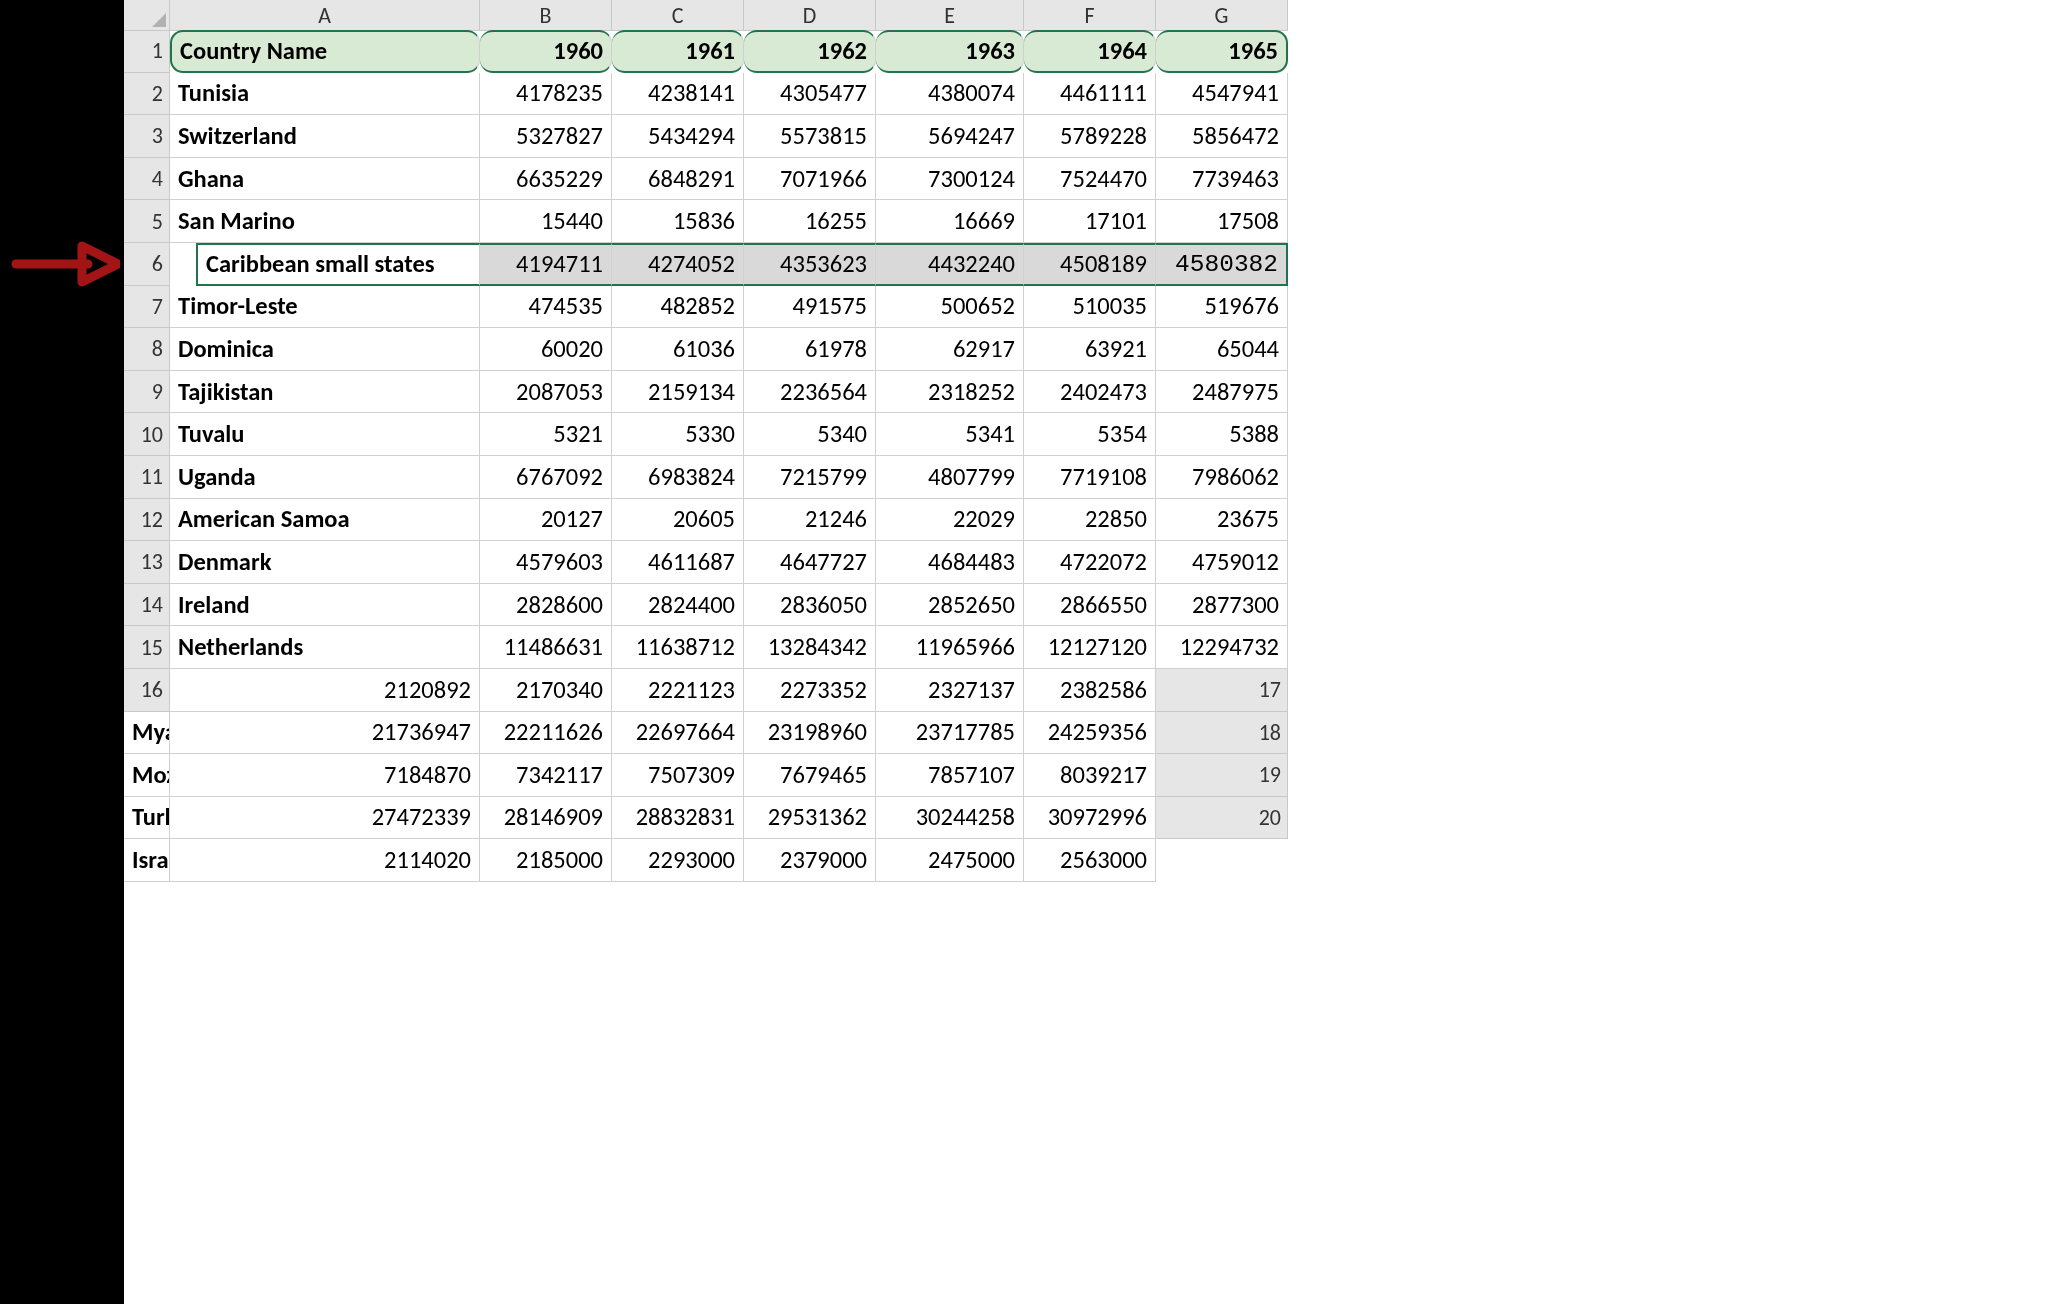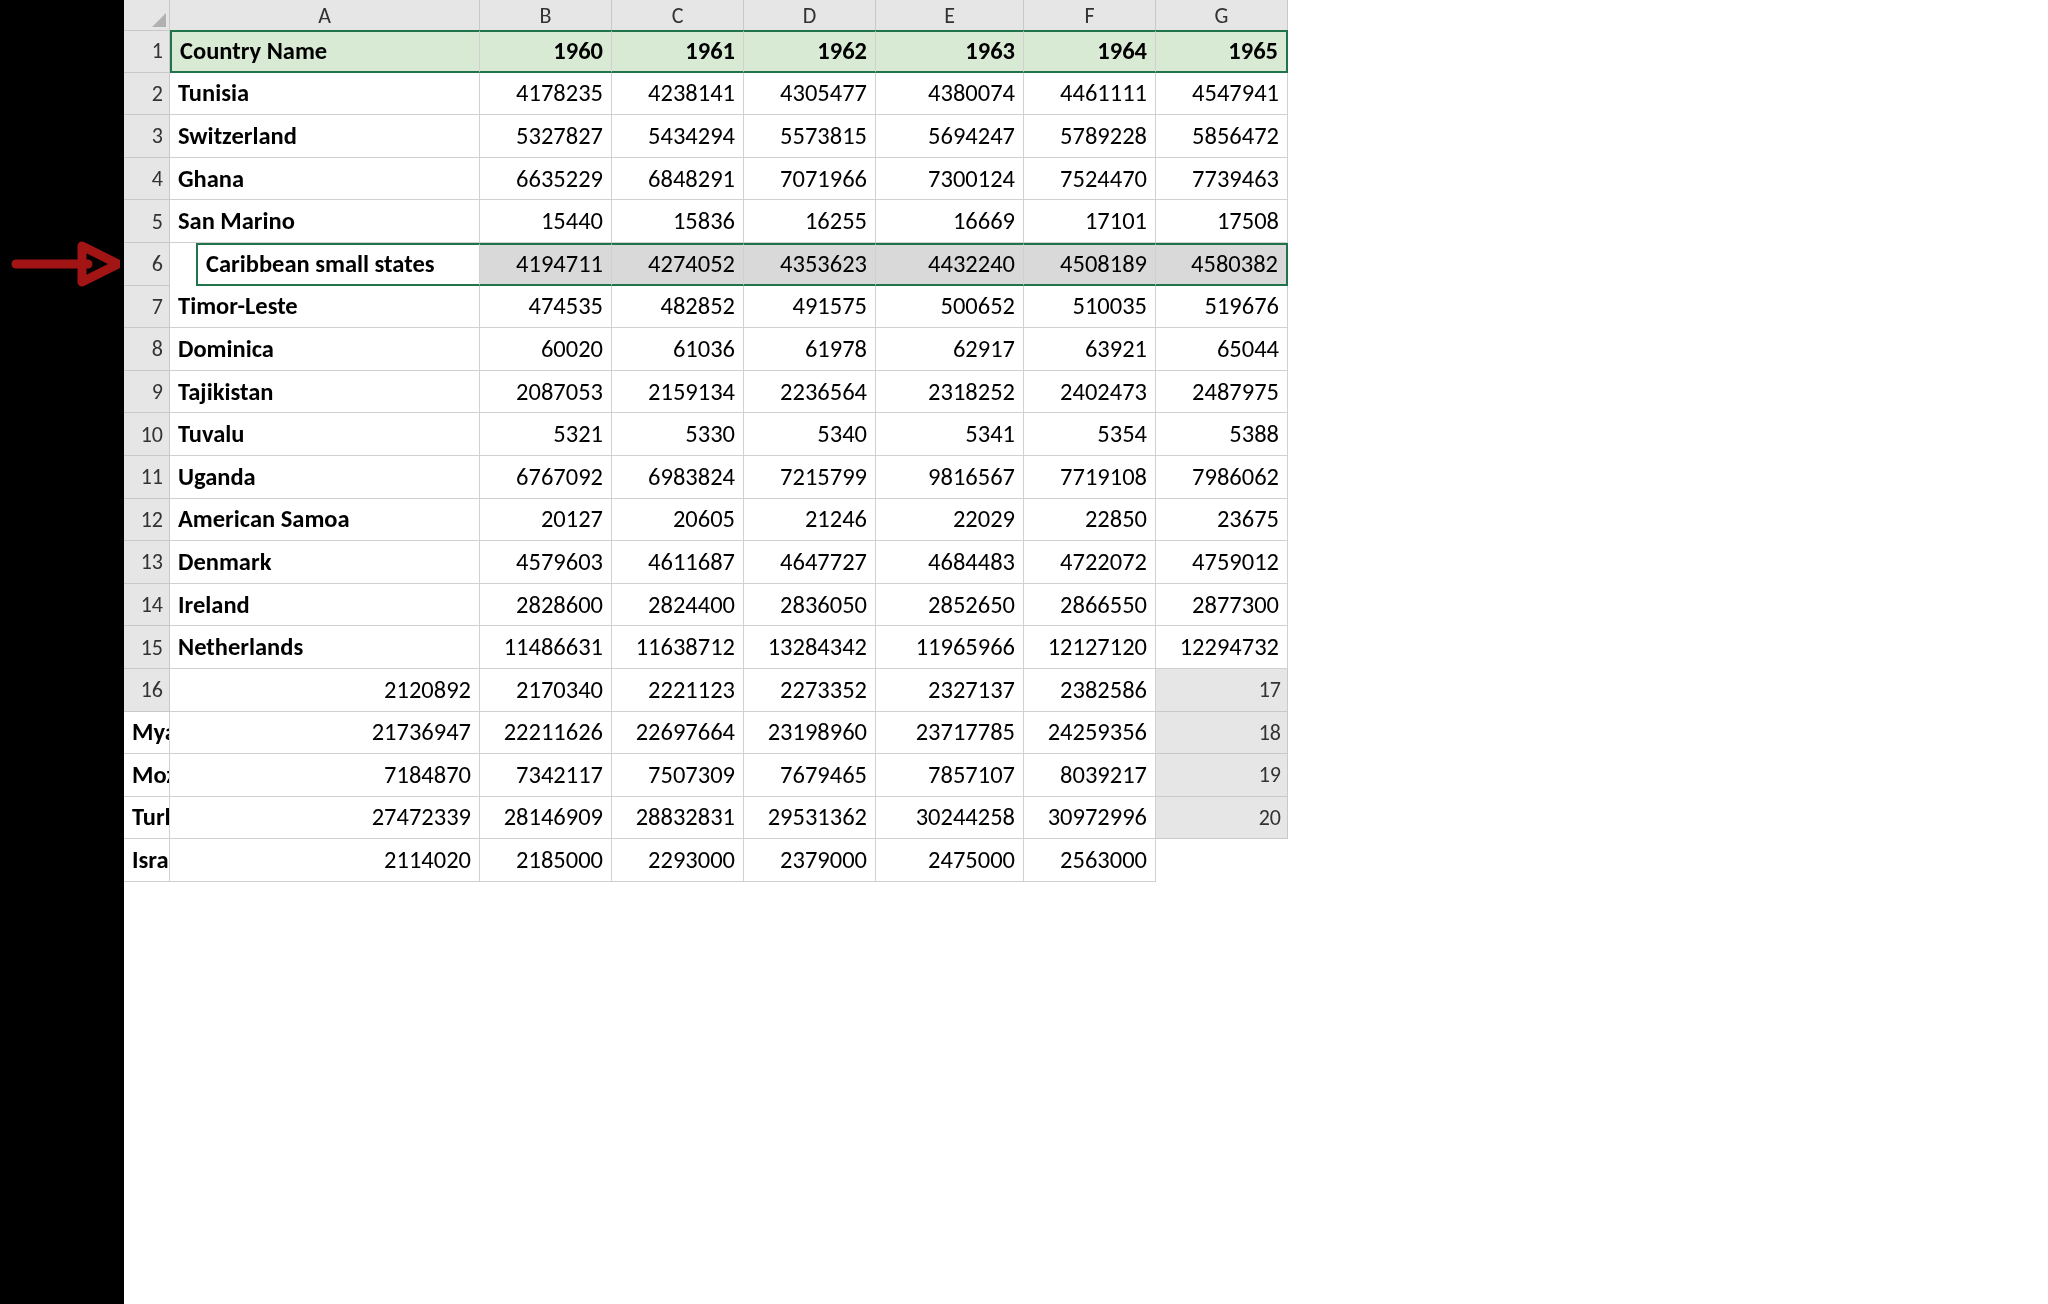--- a/index.html
+++ b/index.html
@@ -101,20 +101,21 @@
     white-space: nowrap;
     overflow: hidden;
   }
   .cell.num { justify-content: flex-end; }
   .cell.left { justify-content: flex-start; }
   .hdr {
     background: var(--header-fill);
     font-weight: 700;
     border-bottom: 2px solid var(--sel-border);
     border-top: 2px solid var(--sel-border);
+    border-radius: 13px;
   }
   .hdr.firstcol { border-left: 2px solid var(--sel-border); }
   .hdr.lastcol  { border-right: 2px solid var(--sel-border) !important; }
   .colA { font-weight: 700; }
   .grid { grid-template-rows: var(--col-letter-h) var(--header-row-h); }
 </style>
 </head>
 <body>
 
 <div class="outer">
@@ -175,21 +176,21 @@
         <div class="cell num">16669</div>
         <div class="cell num">17101</div>
         <div class="cell num">17508</div>
         <div class="row-num">6</div>
         <div class="cell left colA sel selcell" style="border-top: 2px solid var(--sel-border); border-bottom: 2px solid var(--sel-border); border-left: 2px solid var(--sel-border); background: rgb(255, 255, 255); margin-left: 26px;">Caribbean small states</div>
         <div class="cell num selcell" style="border-top: 2px solid var(--sel-border); border-bottom: 2px solid var(--sel-border); background: var(--sel-bg);">4194711</div>
         <div class="cell num selcell" style="border-top: 2px solid var(--sel-border); border-bottom: 2px solid var(--sel-border); background: var(--sel-bg);">4274052</div>
         <div class="cell num selcell" style="border-top: 2px solid var(--sel-border); border-bottom: 2px solid var(--sel-border); background: var(--sel-bg);">4353623</div>
         <div class="cell num selcell" style="border-top: 2px solid var(--sel-border); border-bottom: 2px solid var(--sel-border); background: var(--sel-bg);">4432240</div>
         <div class="cell num selcell" style="border-top: 2px solid var(--sel-border); border-bottom: 2px solid var(--sel-border); background: var(--sel-bg);">4508189</div>
-        <div class="cell num selcell" style="border-top: 2px solid var(--sel-border); border-bottom: 2px solid var(--sel-border); background: var(--sel-bg); border-right: 2px solid var(--sel-border);">4580382</div>
+        <div class="cell num selcell" style="border-top: 2px solid var(--sel-border); border-bottom: 2px solid var(--sel-border); background: var(--sel-bg); border-right: 2px solid var(--sel-border); font-family: Liberation Mono, monospace;">4580382</div>
         <div class="row-num">7</div>
         <div class="cell left colA">Timor-Leste</div>
         <div class="cell num">474535</div>
         <div class="cell num">482852</div>
         <div class="cell num">491575</div>
         <div class="cell num">500652</div>
         <div class="cell num">510035</div>
         <div class="cell num">519676</div>
         <div class="row-num">8</div>
         <div class="cell left colA">Dominica</div>
@@ -213,21 +214,21 @@
         <div class="cell num">5330</div>
         <div class="cell num">5340</div>
         <div class="cell num">5341</div>
         <div class="cell num">5354</div>
         <div class="cell num">5388</div>
         <div class="row-num">11</div>
         <div class="cell left colA">Uganda</div>
         <div class="cell num">6767092</div>
         <div class="cell num">6983824</div>
         <div class="cell num">7215799</div>
-        <div class="cell num">9816567</div>
+        <div class="cell num">4807799</div>
         <div class="cell num">7719108</div>
         <div class="cell num">7986062</div>
         <div class="row-num">12</div>
         <div class="cell left colA">American Samoa</div>
         <div class="cell num">20127</div>
         <div class="cell num">20605</div>
         <div class="cell num">21246</div>
         <div class="cell num">22029</div>
         <div class="cell num">22850</div>
         <div class="cell num">23675</div>

